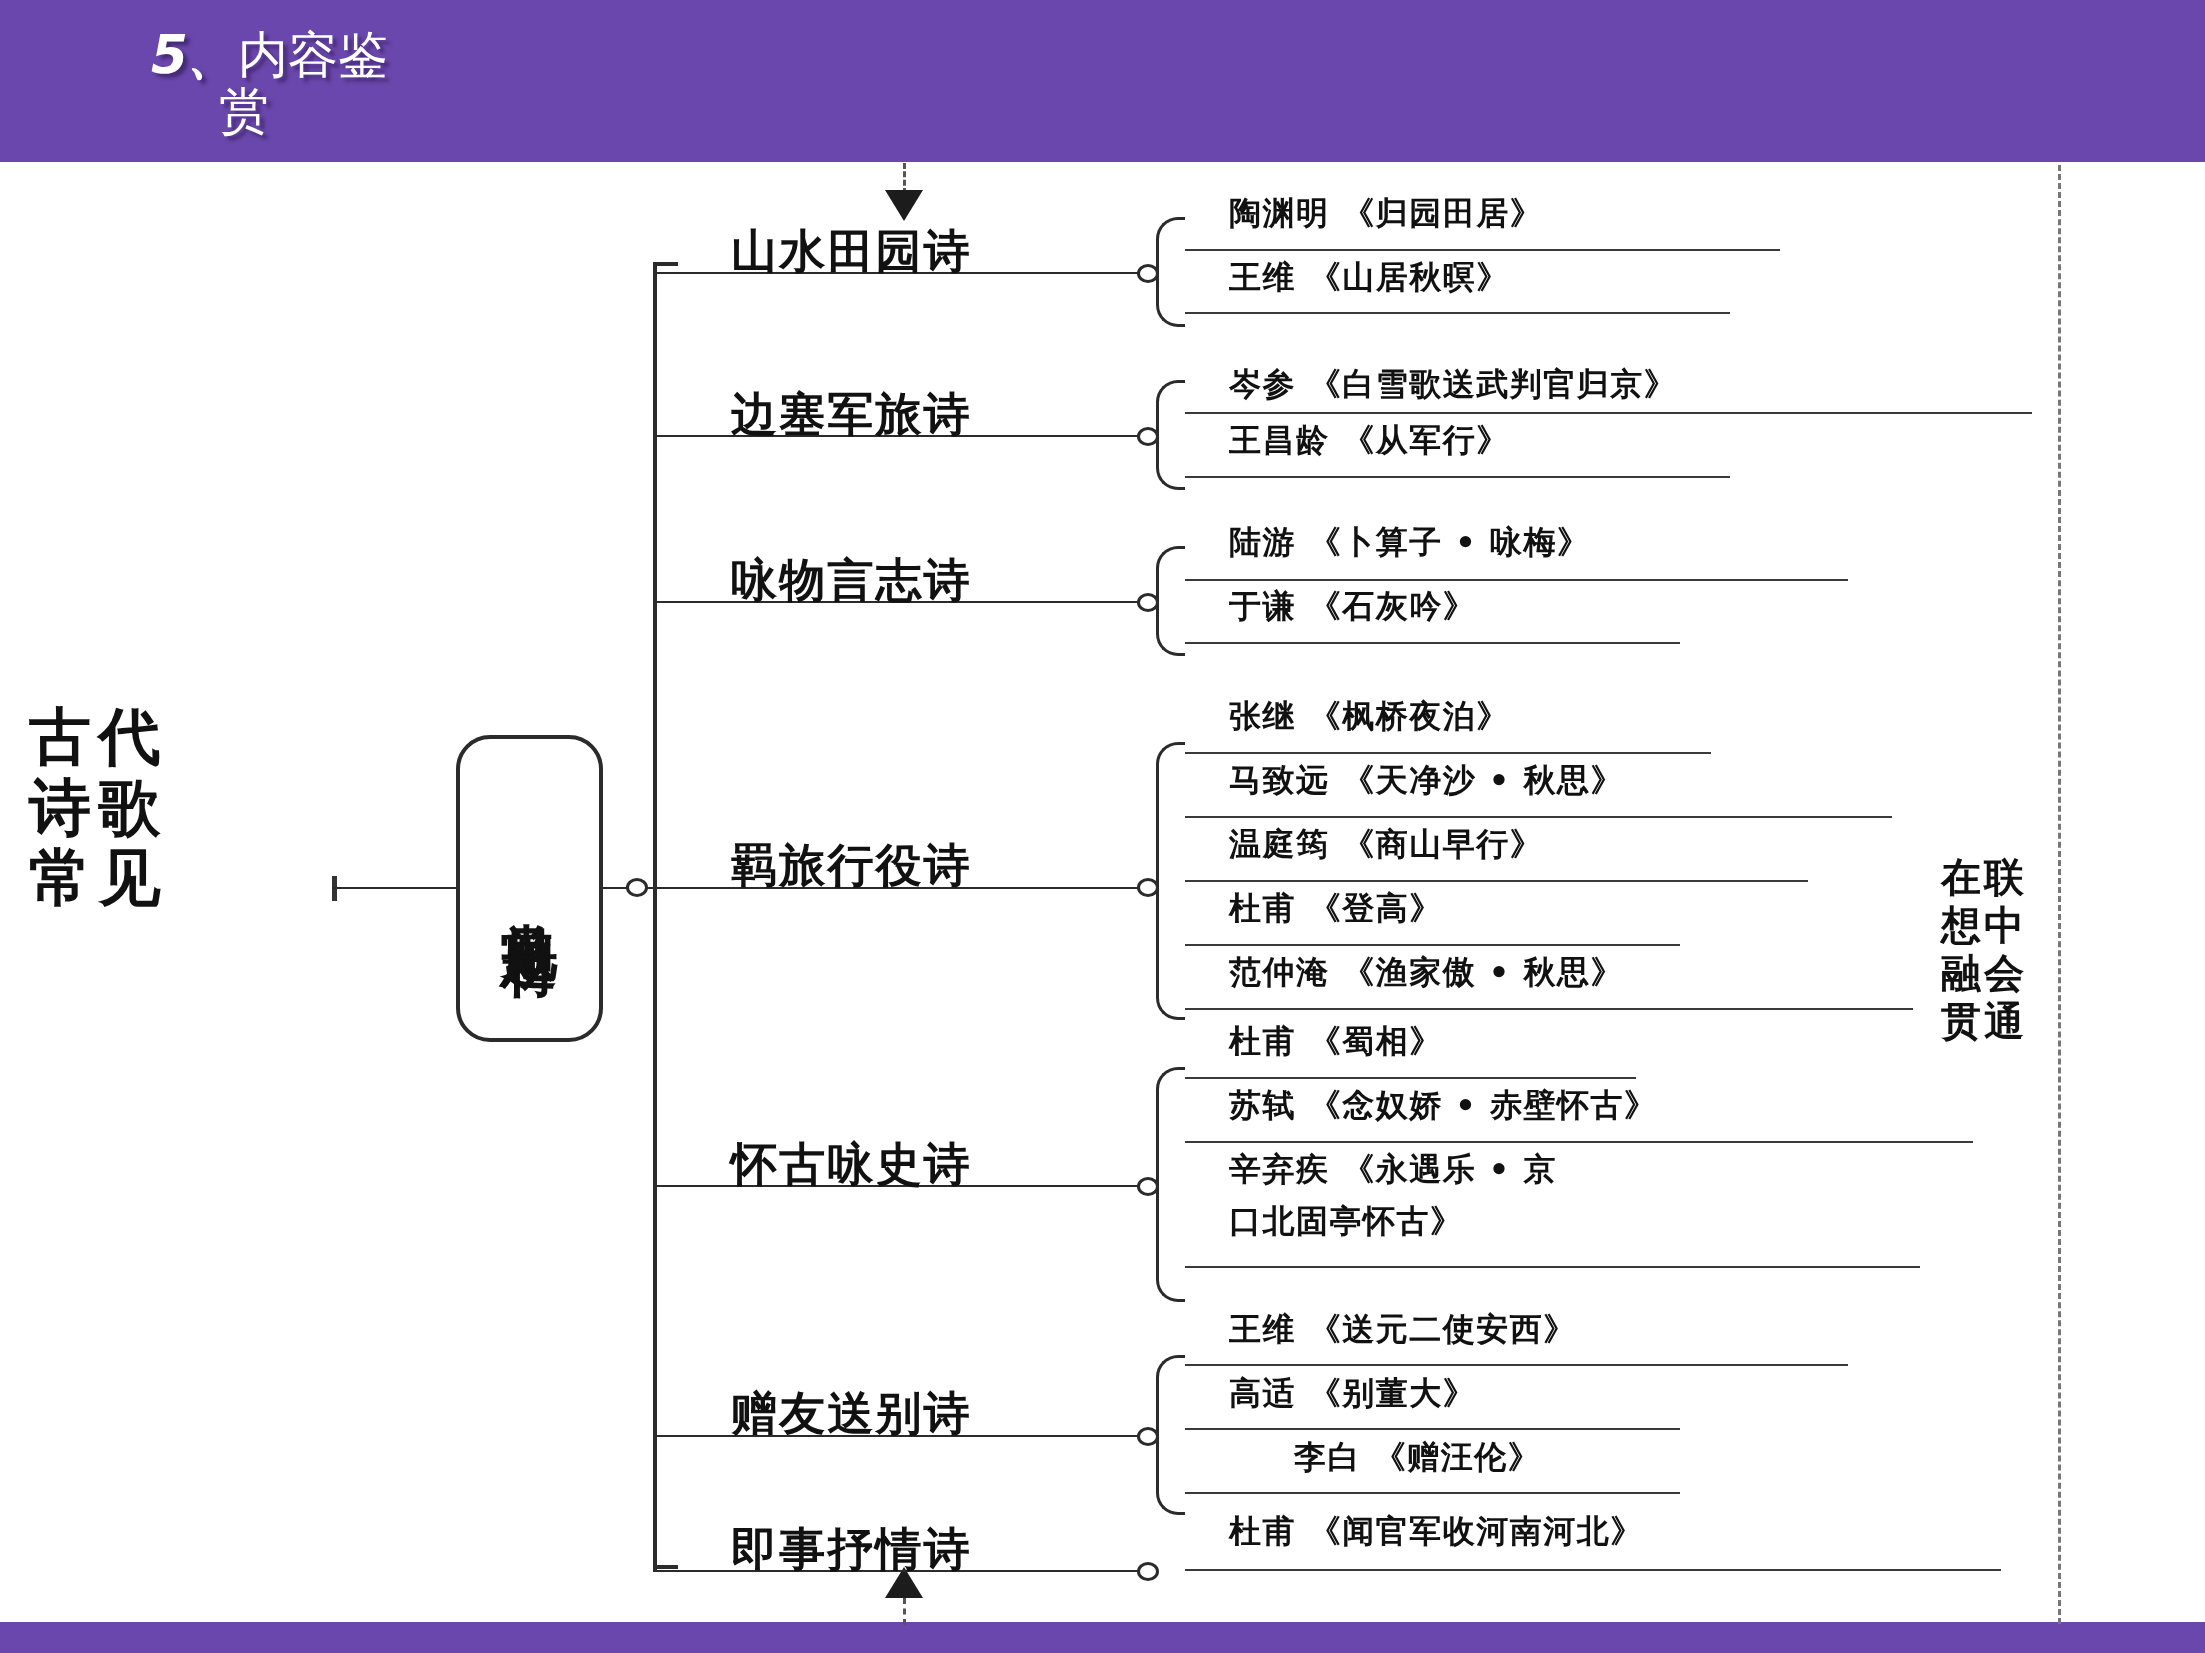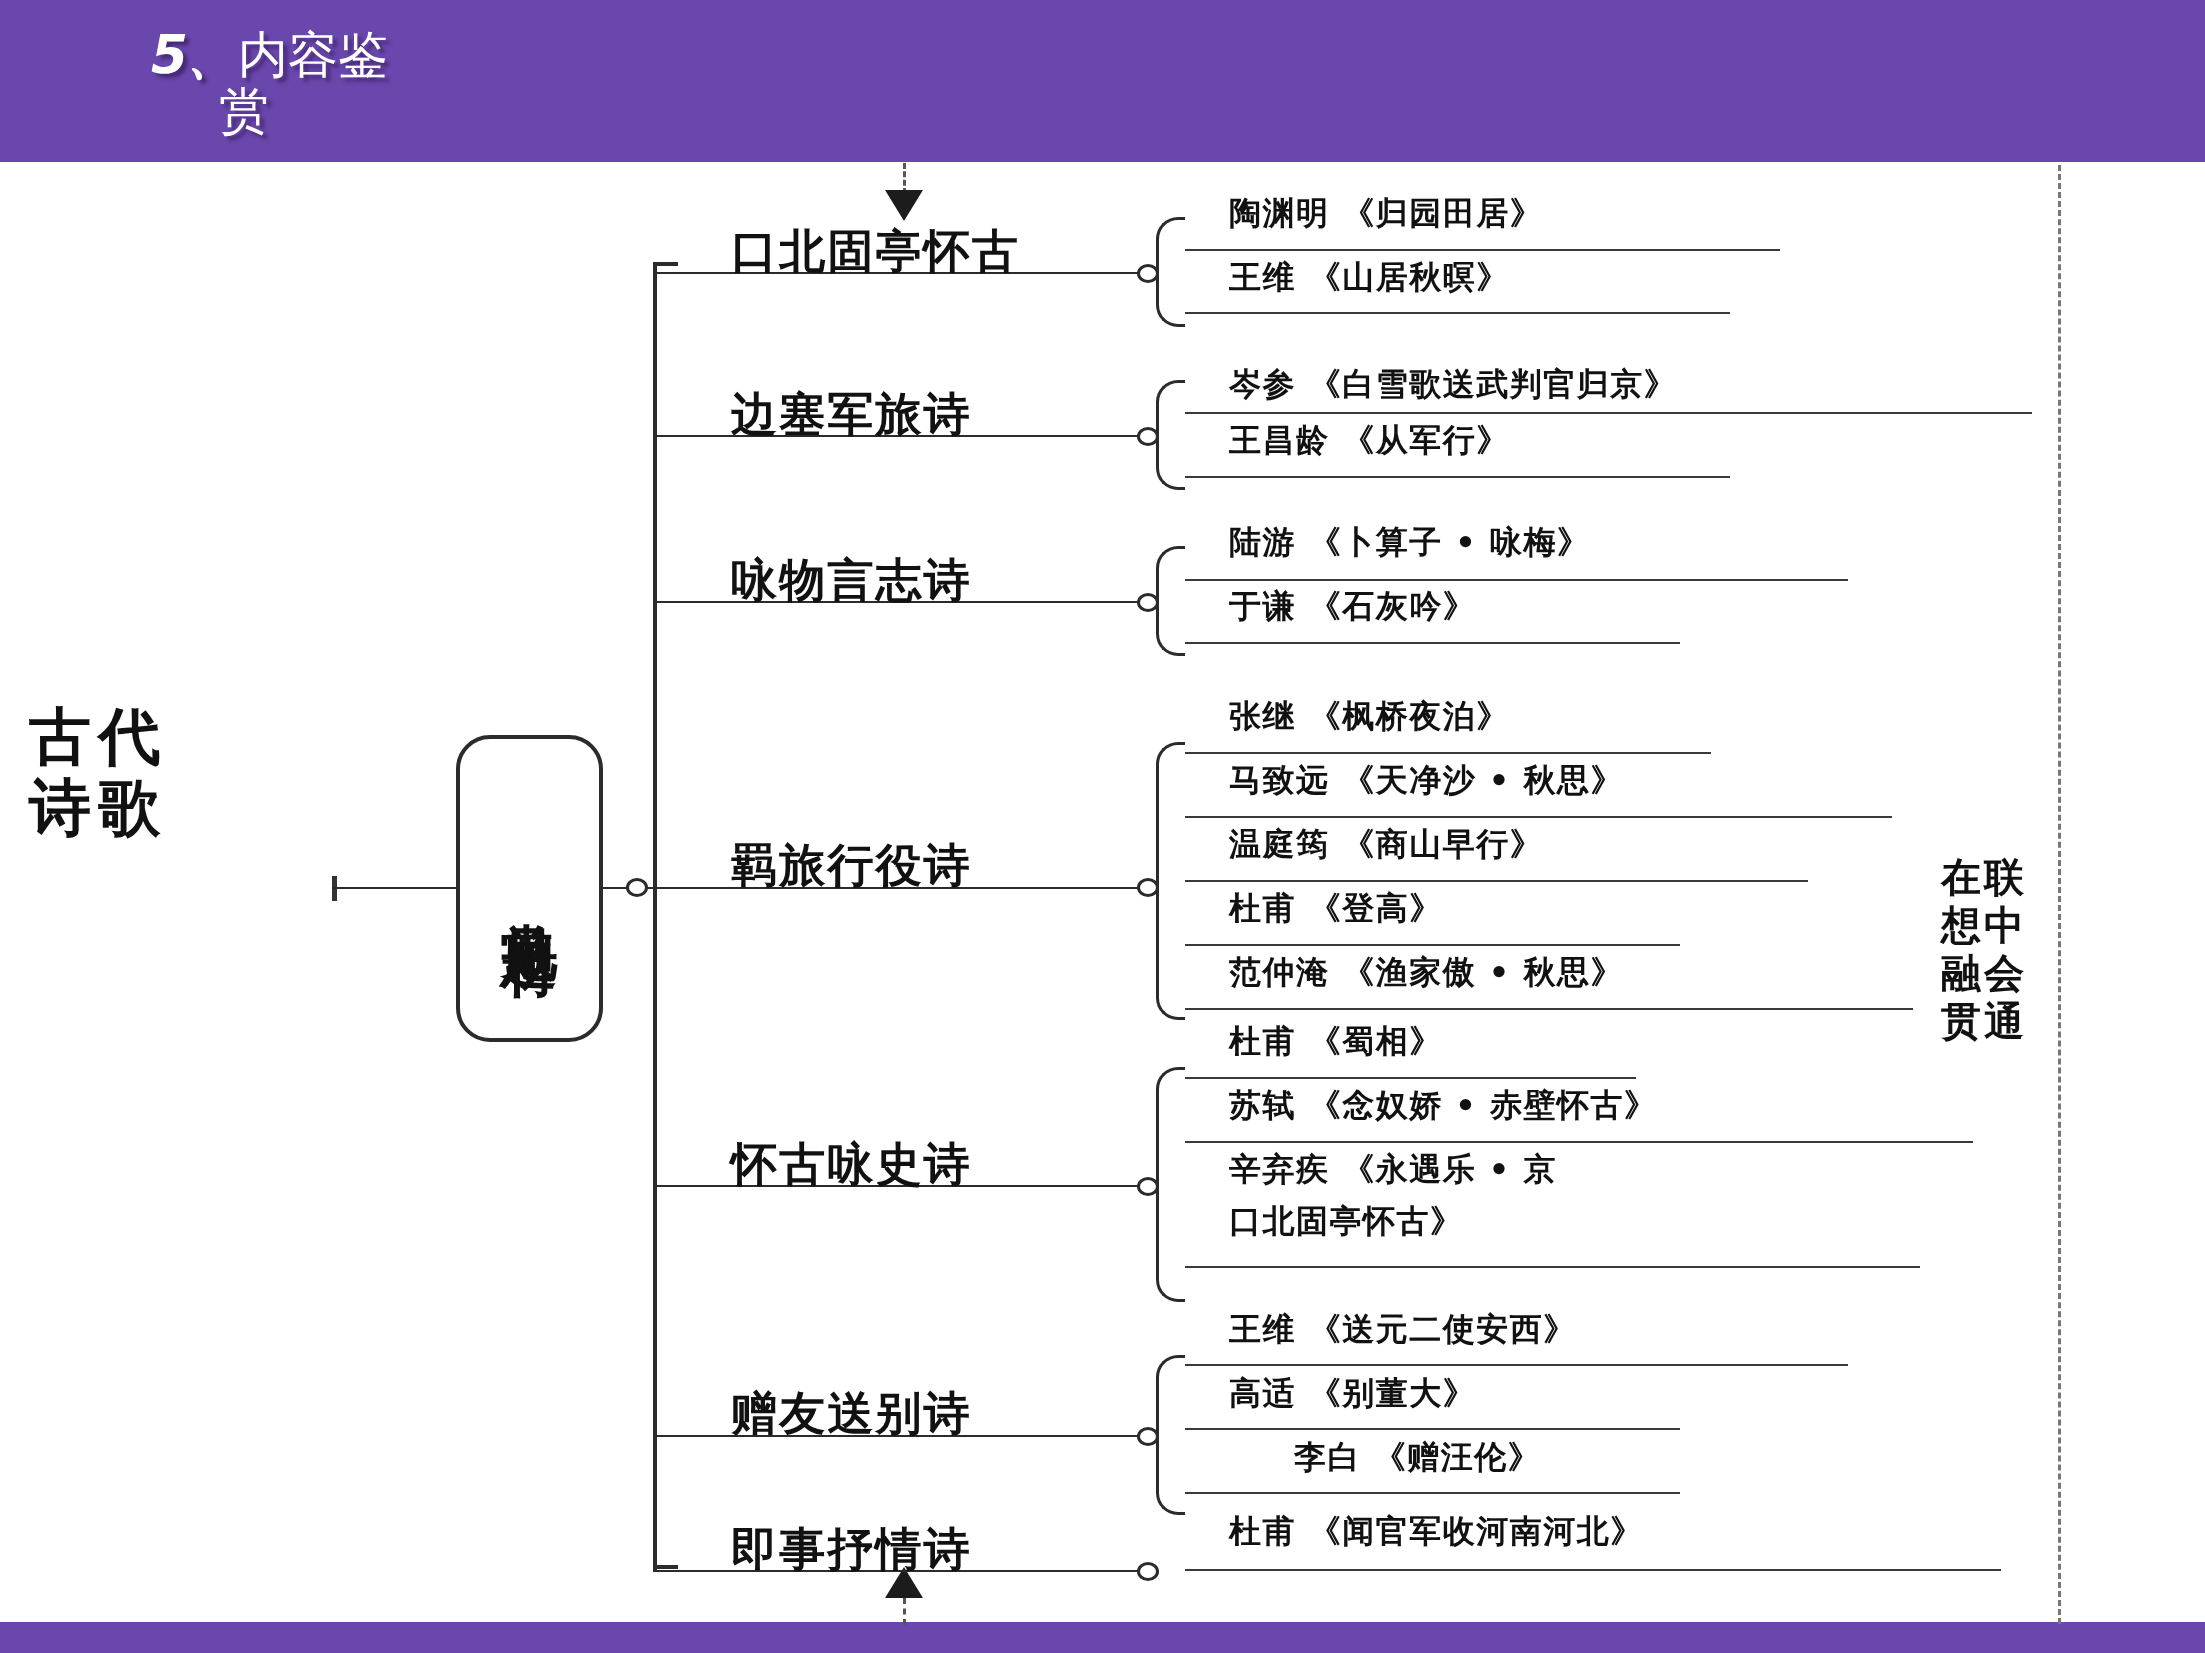--- a/index.html
+++ b/index.html
@@ -227,20 +227,21 @@
       <span class="hdr-num">5、</span><span class="hdr-cn">内容鉴</span>
     </span>
     <span class="hdr-line hdr-line2">
       <span class="hdr-cn">赏</span>
     </span>
   </div>
 
   <div class="root-title">
     <span>古代</span>
     <span>诗歌</span>
+    <span>常见</span>
   </div>
 
   <div class="root-stub-v"></div>
   <div class="hline" style="left:332px; top:887px; width:126px;"></div>
 
   <div class="center-node">
     <div class="vtext">常见题材</div>
   </div>
 
   <div class="hline" style="left:603px; top:887px; width:51px;"></div>
@@ -260,21 +261,21 @@
 
   <div class="right-note">
     <span>在联</span>
     <span>想中</span>
     <span>融会</span>
     <span>贯通</span>
   </div>
 
   <div class="cat">
     <div class="hline" style="left:653px; top:272px; width:494px;"></div>
-    <div class="cat-label" style="left:731px; top:221px;">口北固亭怀古</div>
+    <div class="cat-label" style="left:731px; top:221px;">山水田园诗</div>
     <div class="dot-node" style="left:1137px; top:264px;"></div>
     <div class="bracket" style="left:1156px; top:217px; width:29px; height:110px;"></div>
 
     <div class="work" style="left:1229px; top:195px;">陶渊明 《归园田居》</div>
     <div class="work-rule" style="left:1185px; top:249px; width:595px;"></div>
 
     <div class="work" style="left:1229px; top:259px;">王维 《山居秋暝》</div>
     <div class="work-rule" style="left:1185px; top:312px; width:545px;"></div>
   </div>
 

